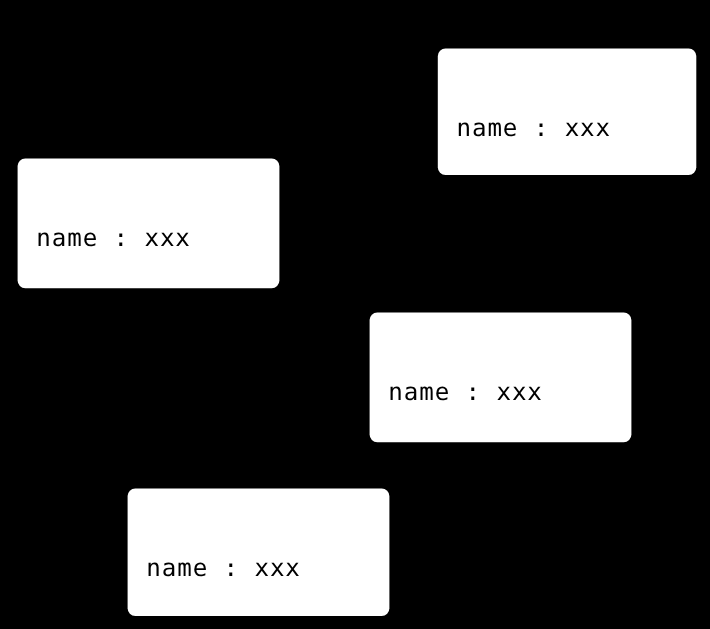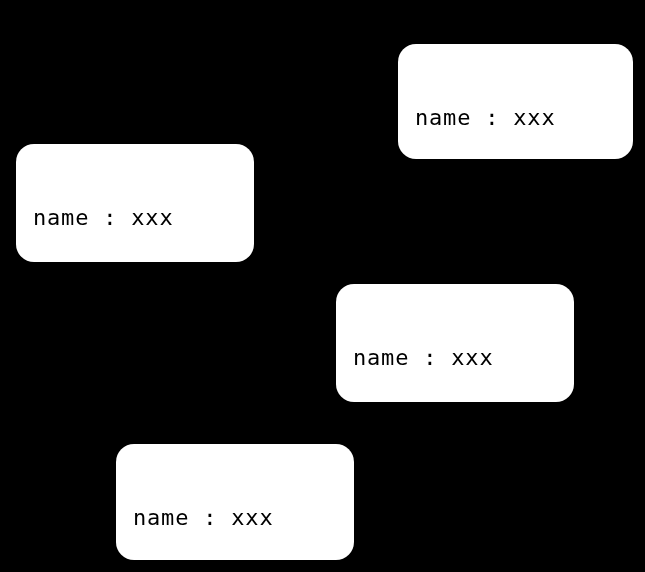--- a/index.html
+++ b/index.html
@@ -20,21 +20,21 @@
     top: 0;
     width: 645px;
     height: 572px;
     background: #000000;
   }
   .node {
     position: absolute;
     box-sizing: border-box;
     background: #ffffff;
     color: #000000;
-    border-radius: 18px;
+    border-radius: 7px;
     padding: 16px 8px 0 17px;
     font-size: 22px;
     line-height: 23px;
     letter-spacing: 0.8px;
     white-space: pre;
   }
   .node .field-line {
     height: 23px;
   }
   .node-1 { left: 398px; top: 44px;  width: 235px; height: 115px; }

